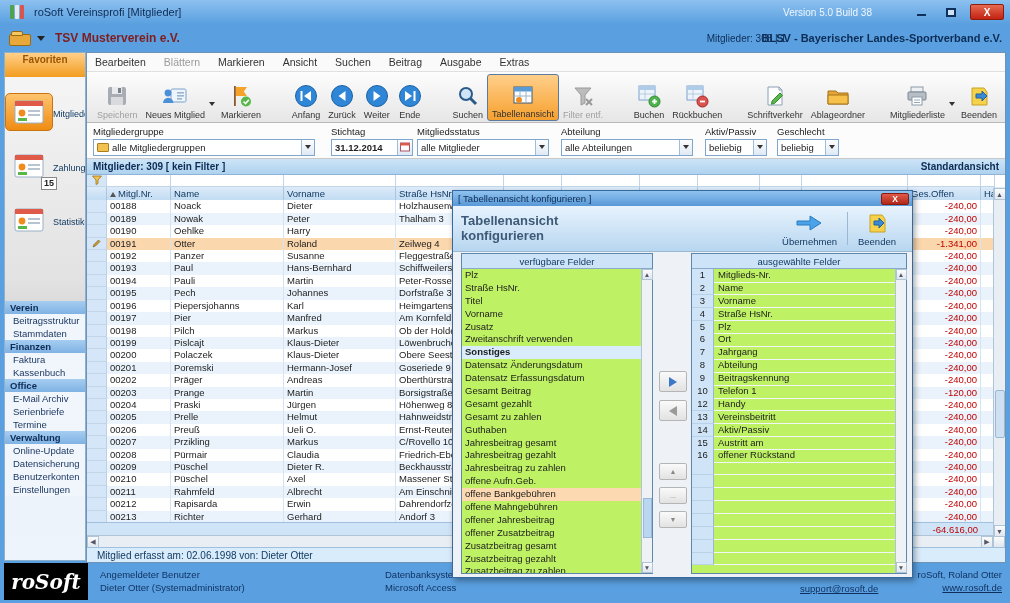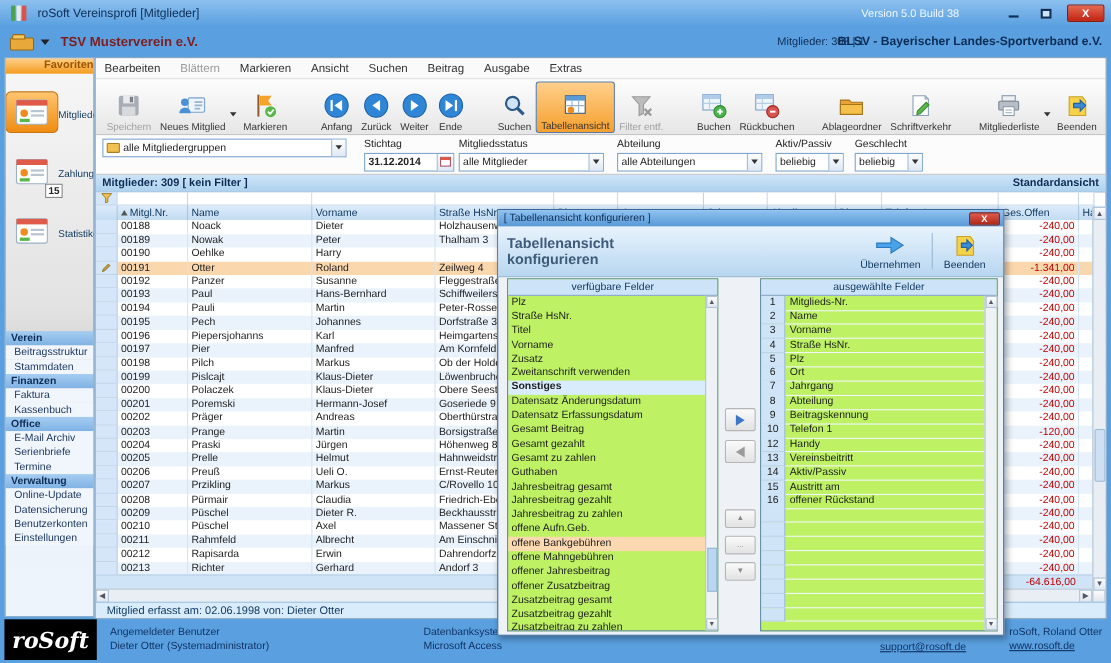--- a/index.html
+++ b/index.html
@@ -26,22 +26,22 @@
   .folder-ico .flap { position:absolute; left:2px; top:0; width:12px; height:5px; background:#f6c85f; border:1px solid #9a6a12; border-radius:2px 2px 0 0; }
   .caret { width:0; height:0; border-left:4px solid transparent; border-right:4px solid transparent; border-top:5px solid #222; margin-right:10px; }
   .club { font-size:12px; font-weight:bold; color:#7f1d1d; }
   .members-count { position:absolute; right:224px; font-size:10px; color:#0d2c55; }
   .association { position:absolute; right:8px; font-size:11px; font-weight:bold; color:#0d2c55; }
 
   
   .sidebar { position:absolute; left:4px; top:52px; width:82px; bottom:42px;
     background:linear-gradient(#f7f7f7 0%, #e2e2e2 45%, #c9c9c9 60%, #e9f1f9 62%, #eef4fb 100%);
     border:1px solid #8fb0cc; display:flex; flex-direction:column; overflow:hidden; }
-  .fav-header { height:14px; background:linear-gradient(#ffd08a,#f39c1e); color:#9c5400; font-weight:bold;
-    font-size:10px; text-align:right; line-height:14px; }
+  .fav-header { height:24px; background:linear-gradient(#ffd08a,#f39c1e); color:#9c5400; font-weight:bold;
+    font-size:10px; text-align:center; line-height:14px; }
   .fav-item { display:flex; flex-direction:row; align-items:center; padding-top:16px; }
   .fav-label { font-size:9px; color:#123a63; margin-top:3px; white-space:nowrap; }
   .tile { width:48px; height:38px; border-radius:5px; display:flex; align-items:center; justify-content:center; }
   .tile.active { background:linear-gradient(#ffc46e,#ef8c12); border:1px solid #c87410; }
   .badge15 { position:absolute; right:-4px; bottom:-5px; background:#fff; border:1px solid #888; font-size:9px;
     font-weight:bold; color:#222; padding:0 2px; line-height:11px; }
   .badge15:empty { display:none; }
   .cal-wrap { position:relative; }
   .spacer { flex:1; }
   .nav-item { font-size:9.5px; color:#18335e; padding:1px 0 1px 8px; height:13px; line-height:11px; background:#f0f6fc; }
@@ -114,21 +114,21 @@
   .vthumb { width:10px; height:48px; background:#cfe0f2; border:1px solid #9ab8d4; border-radius:2px; margin-top:190px; }
   .hscroll { height:12px; background:#e8eef4; border-top:1px solid #b0c4d8; display:flex; }
   .hscroll .track { flex:1; }
   .recordbar { height:15px; background:#d9ecfb; border-top:1px solid #9fc0de; font-size:10px; color:#123a63;
     display:flex; align-items:center; padding-left:10px; }
 
   
   .footer { position:absolute; left:0; bottom:0; width:1010px; height:40px; background:#5aa0e0; font-size:9.5px; color:#0f2f5f; }
   .f-block { position:absolute; top:5px; line-height:13px; }
   .f-link { text-decoration:underline; }
-  .f-right { }
+  .f-right { text-align:right; }
 
   
   .dialog { position:absolute; left:452px; top:190px; width:461px; height:388px; background:#eef2f6;
     border:1px solid #35689c; box-shadow:2px 3px 6px rgba(0,0,0,0.35); z-index:20; }
   .dlg-titlebar { height:15px; background:linear-gradient(#8fc3f0,#5898d6); display:flex; align-items:center;
     font-size:9.5px; color:#0d2c55; padding-left:5px; }
   .dlg-close { margin-left:auto; margin-right:3px; width:28px; height:12px; background:linear-gradient(#e05a4a,#b02818);
     border:1px solid #8a1a0d; border-radius:2px; color:#fff; font-weight:bold; font-size:8.5px; display:flex;
     align-items:center; justify-content:center; }
   .dlg-head { height:46px; background:linear-gradient(#e8f3fd,#b7d6f0); border-bottom:1px solid #9ab8d4;
@@ -441,36 +441,36 @@
             <line x1="3" y1="11" x2="19" y2="11" stroke="#b8cde0"></line>
             <circle cx="18.5" cy="18.5" r="5.5" fill="#d9534f" stroke="#a02622"></circle>
             <rect x="16" y="17.6" width="5" height="1.8" fill="#fff"></rect>
           </svg>
         </span>
       <span class="tlabel">Rückbuchen</span>
     </div>
     <span class="tb-gap3"></span>
     <div class="tbtn">
       <span class="ticon">
-          <svg width="26" height="24" viewBox="0 0 26 24">
-            <path d="M3 7 h8 l2 2 h10 v11 H3 z" fill="#e8a33a" stroke="#a5751a"></path>
-            <path d="M3 11 h20 v9 H3 z" fill="#f6c04a" stroke="#a5751a"></path>
-          </svg>
-        </span>
-      <span class="tlabel">Ablageordner</span>
-    </div>
-    <div class="tbtn">
-      <span class="ticon">
           <svg width="24" height="24" viewBox="0 0 24 24">
             <path d="M5 3 h11 l3 3 v15 H5 z" fill="#fdfdfd" stroke="#8aa0b4"></path>
             <path d="M16 3 v3 h3" fill="none" stroke="#8aa0b4"></path>
             <polygon points="9,17 17,9 19.5,11.5 11.5,19.5 8.5,20.2" fill="#58b84a" stroke="#3a8a30"></polygon>
           </svg>
         </span>
       <span class="tlabel">Schriftverkehr</span>
+    </div>
+    <div class="tbtn">
+      <span class="ticon">
+          <svg width="26" height="24" viewBox="0 0 26 24">
+            <path d="M3 7 h8 l2 2 h10 v11 H3 z" fill="#e8a33a" stroke="#a5751a"></path>
+            <path d="M3 11 h20 v9 H3 z" fill="#f6c04a" stroke="#a5751a"></path>
+          </svg>
+        </span>
+      <span class="tlabel">Ablageordner</span>
     </div>
     <span class="tb-gap3"></span>
     <div class="tbtn">
       <span class="ticon">
           <svg width="26" height="24" viewBox="0 0 26 24">
             <rect x="7" y="3" width="12" height="5" fill="#eef0f2" stroke="#8a9aaa"></rect>
             <rect x="4" y="8" width="18" height="8" rx="1" fill="#b8bec6" stroke="#7a8692"></rect>
             <rect x="8" y="13" width="10" height="8" fill="#fff" stroke="#8a9aaa"></rect>
             <line x1="10" y1="16" x2="16" y2="16" stroke="#9ab"></line>
             <line x1="10" y1="18.5" x2="16" y2="18.5" stroke="#9ab"></line>
@@ -486,20 +486,21 @@
             <path d="M6 4 h12 l3 4 v13 H6 z" fill="#f5d24a" stroke="#c8a228"></path>
             <polygon points="10,10 16,10 16,7 21,12 16,17 16,14 10,14" fill="#3a8ad6" stroke="#22629e"></polygon>
           </svg>
         </span>
       <span class="tlabel">Beenden</span>
     </div>
   </div>
 
   <div class="filterpanel">
     <div class="fgroup" style="left:6px; width:222px;">
+      <div class="flabel">Mitgliedergruppe</div>
       <div class="combo">
         <span class="mini-folder"></span>
         <span class="cval">alle Mitgliedergruppen</span>
         <span class="drop">
             <i></i>
           </span>
       </div>
     </div>
     <div class="fgroup" style="left:244px; width:82px;">
       <div class="flabel">Stichtag</div>

